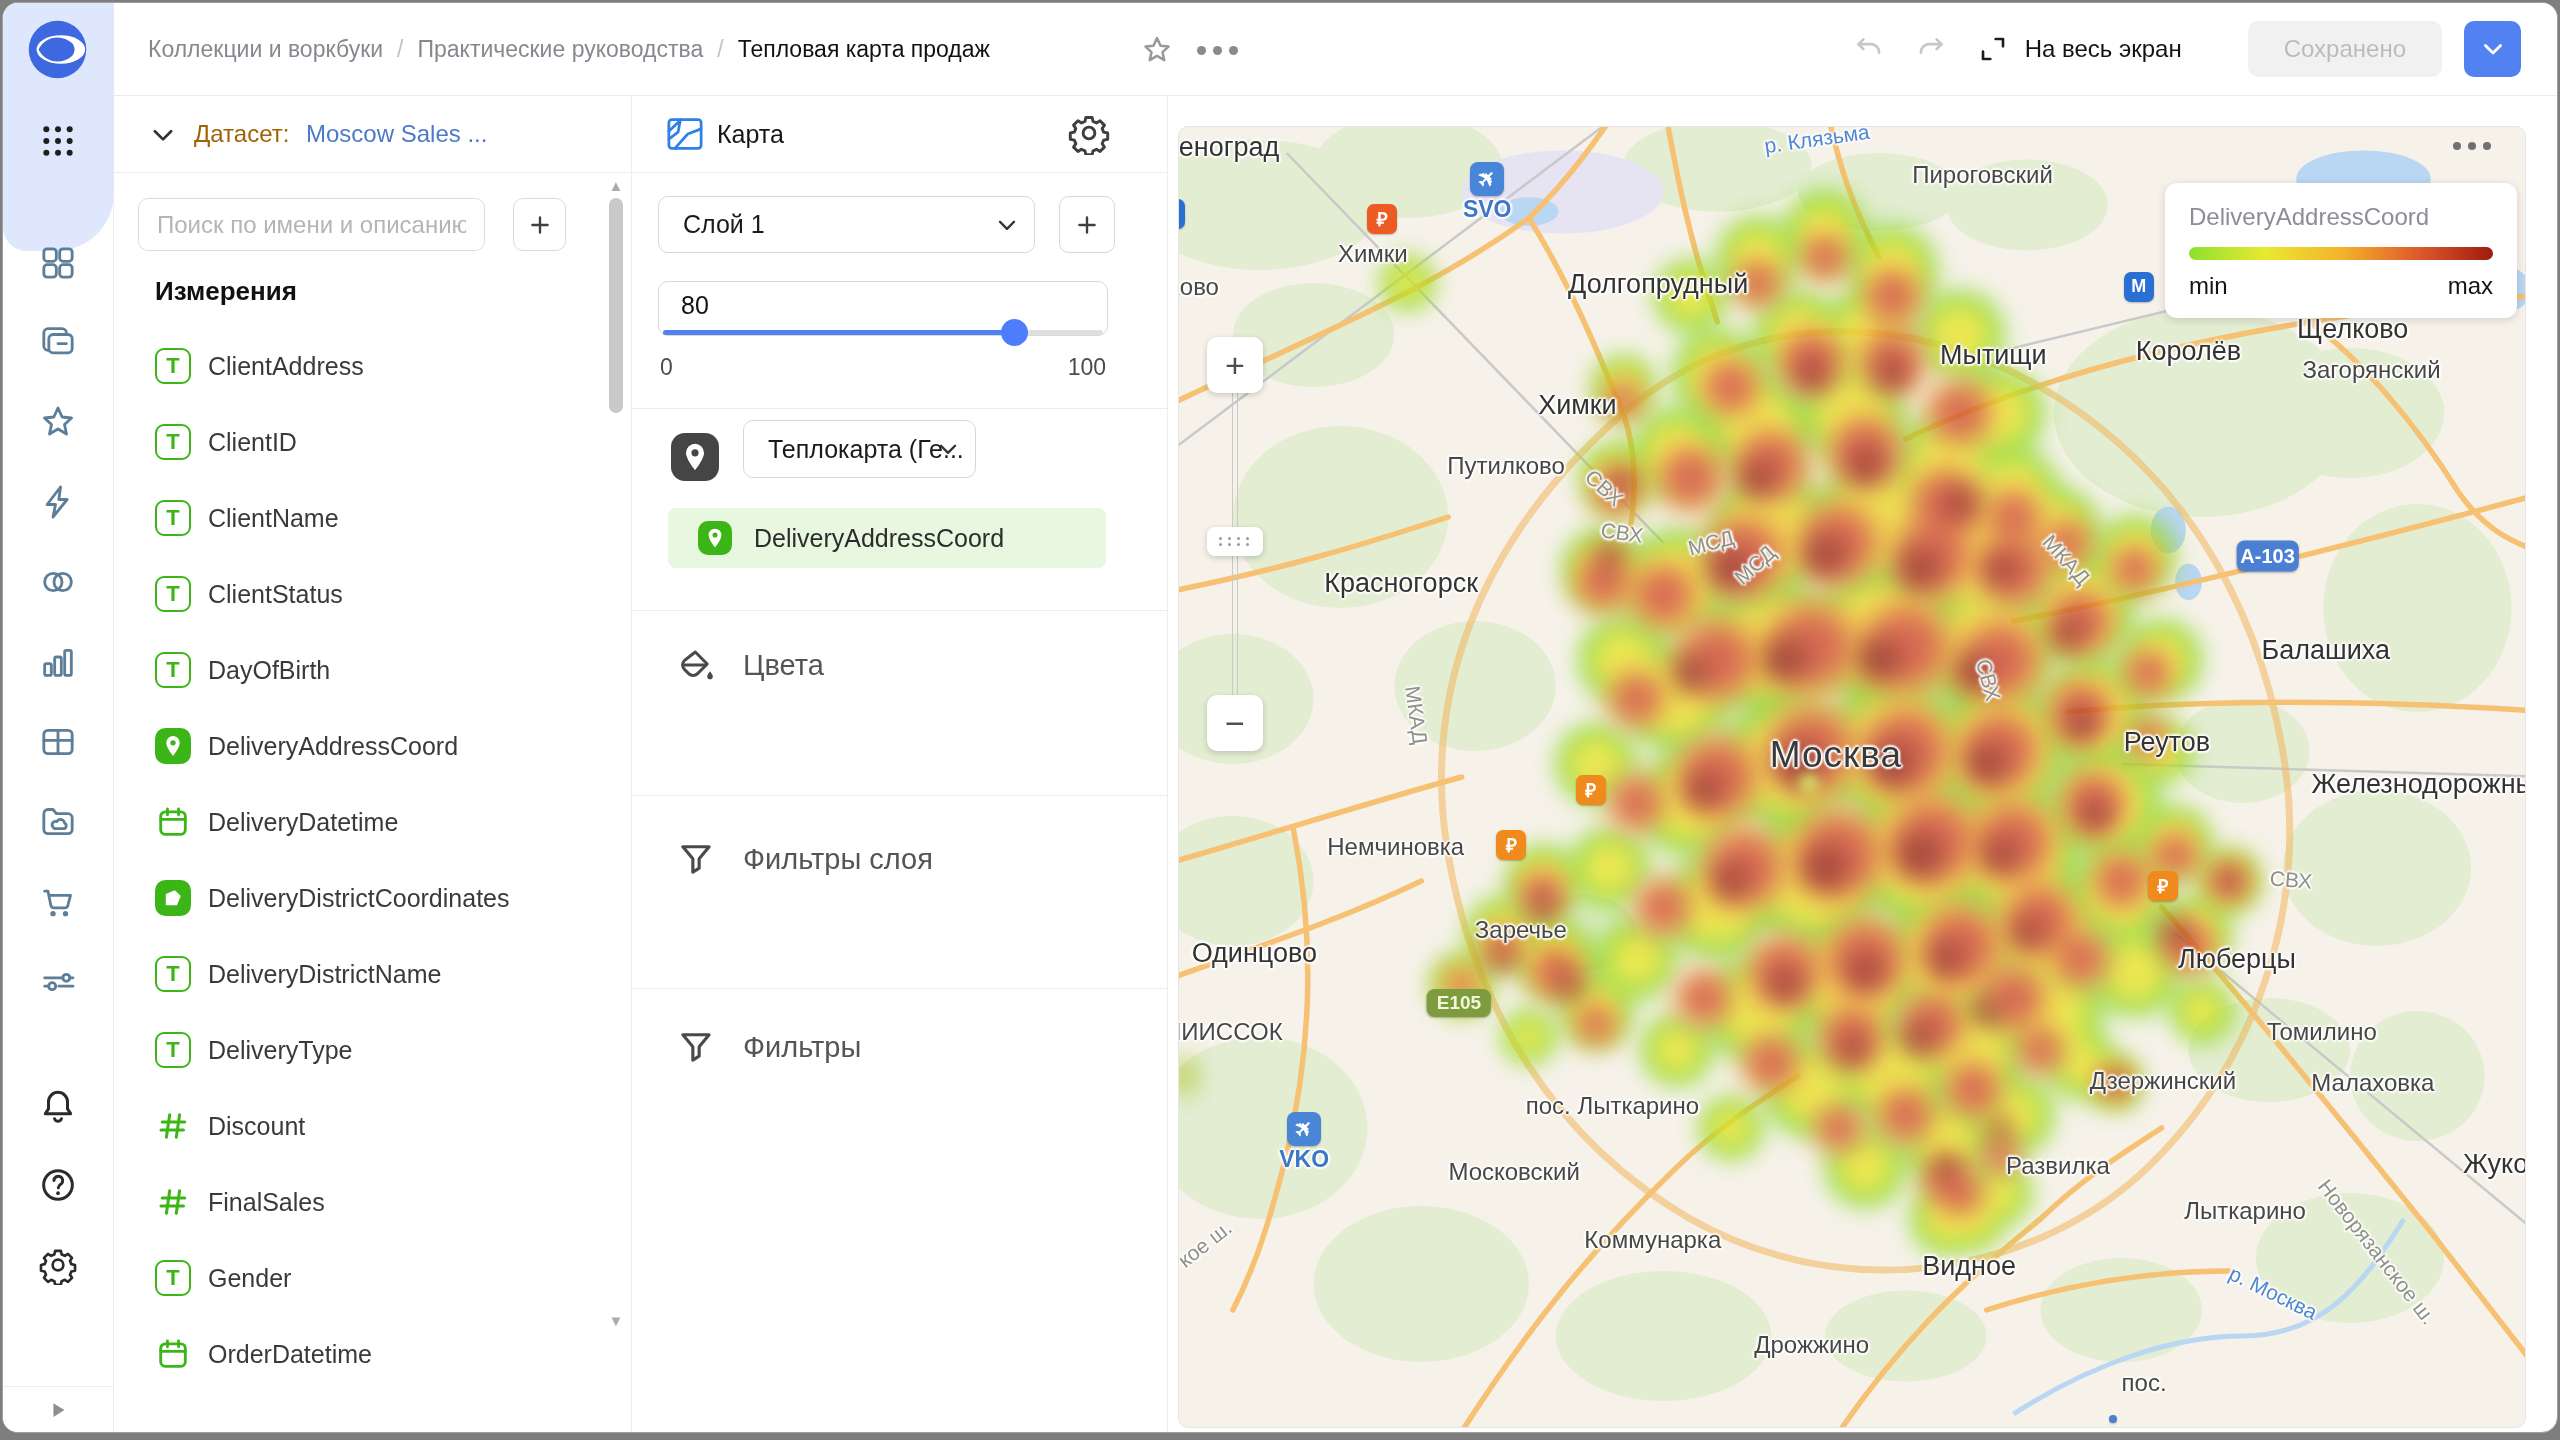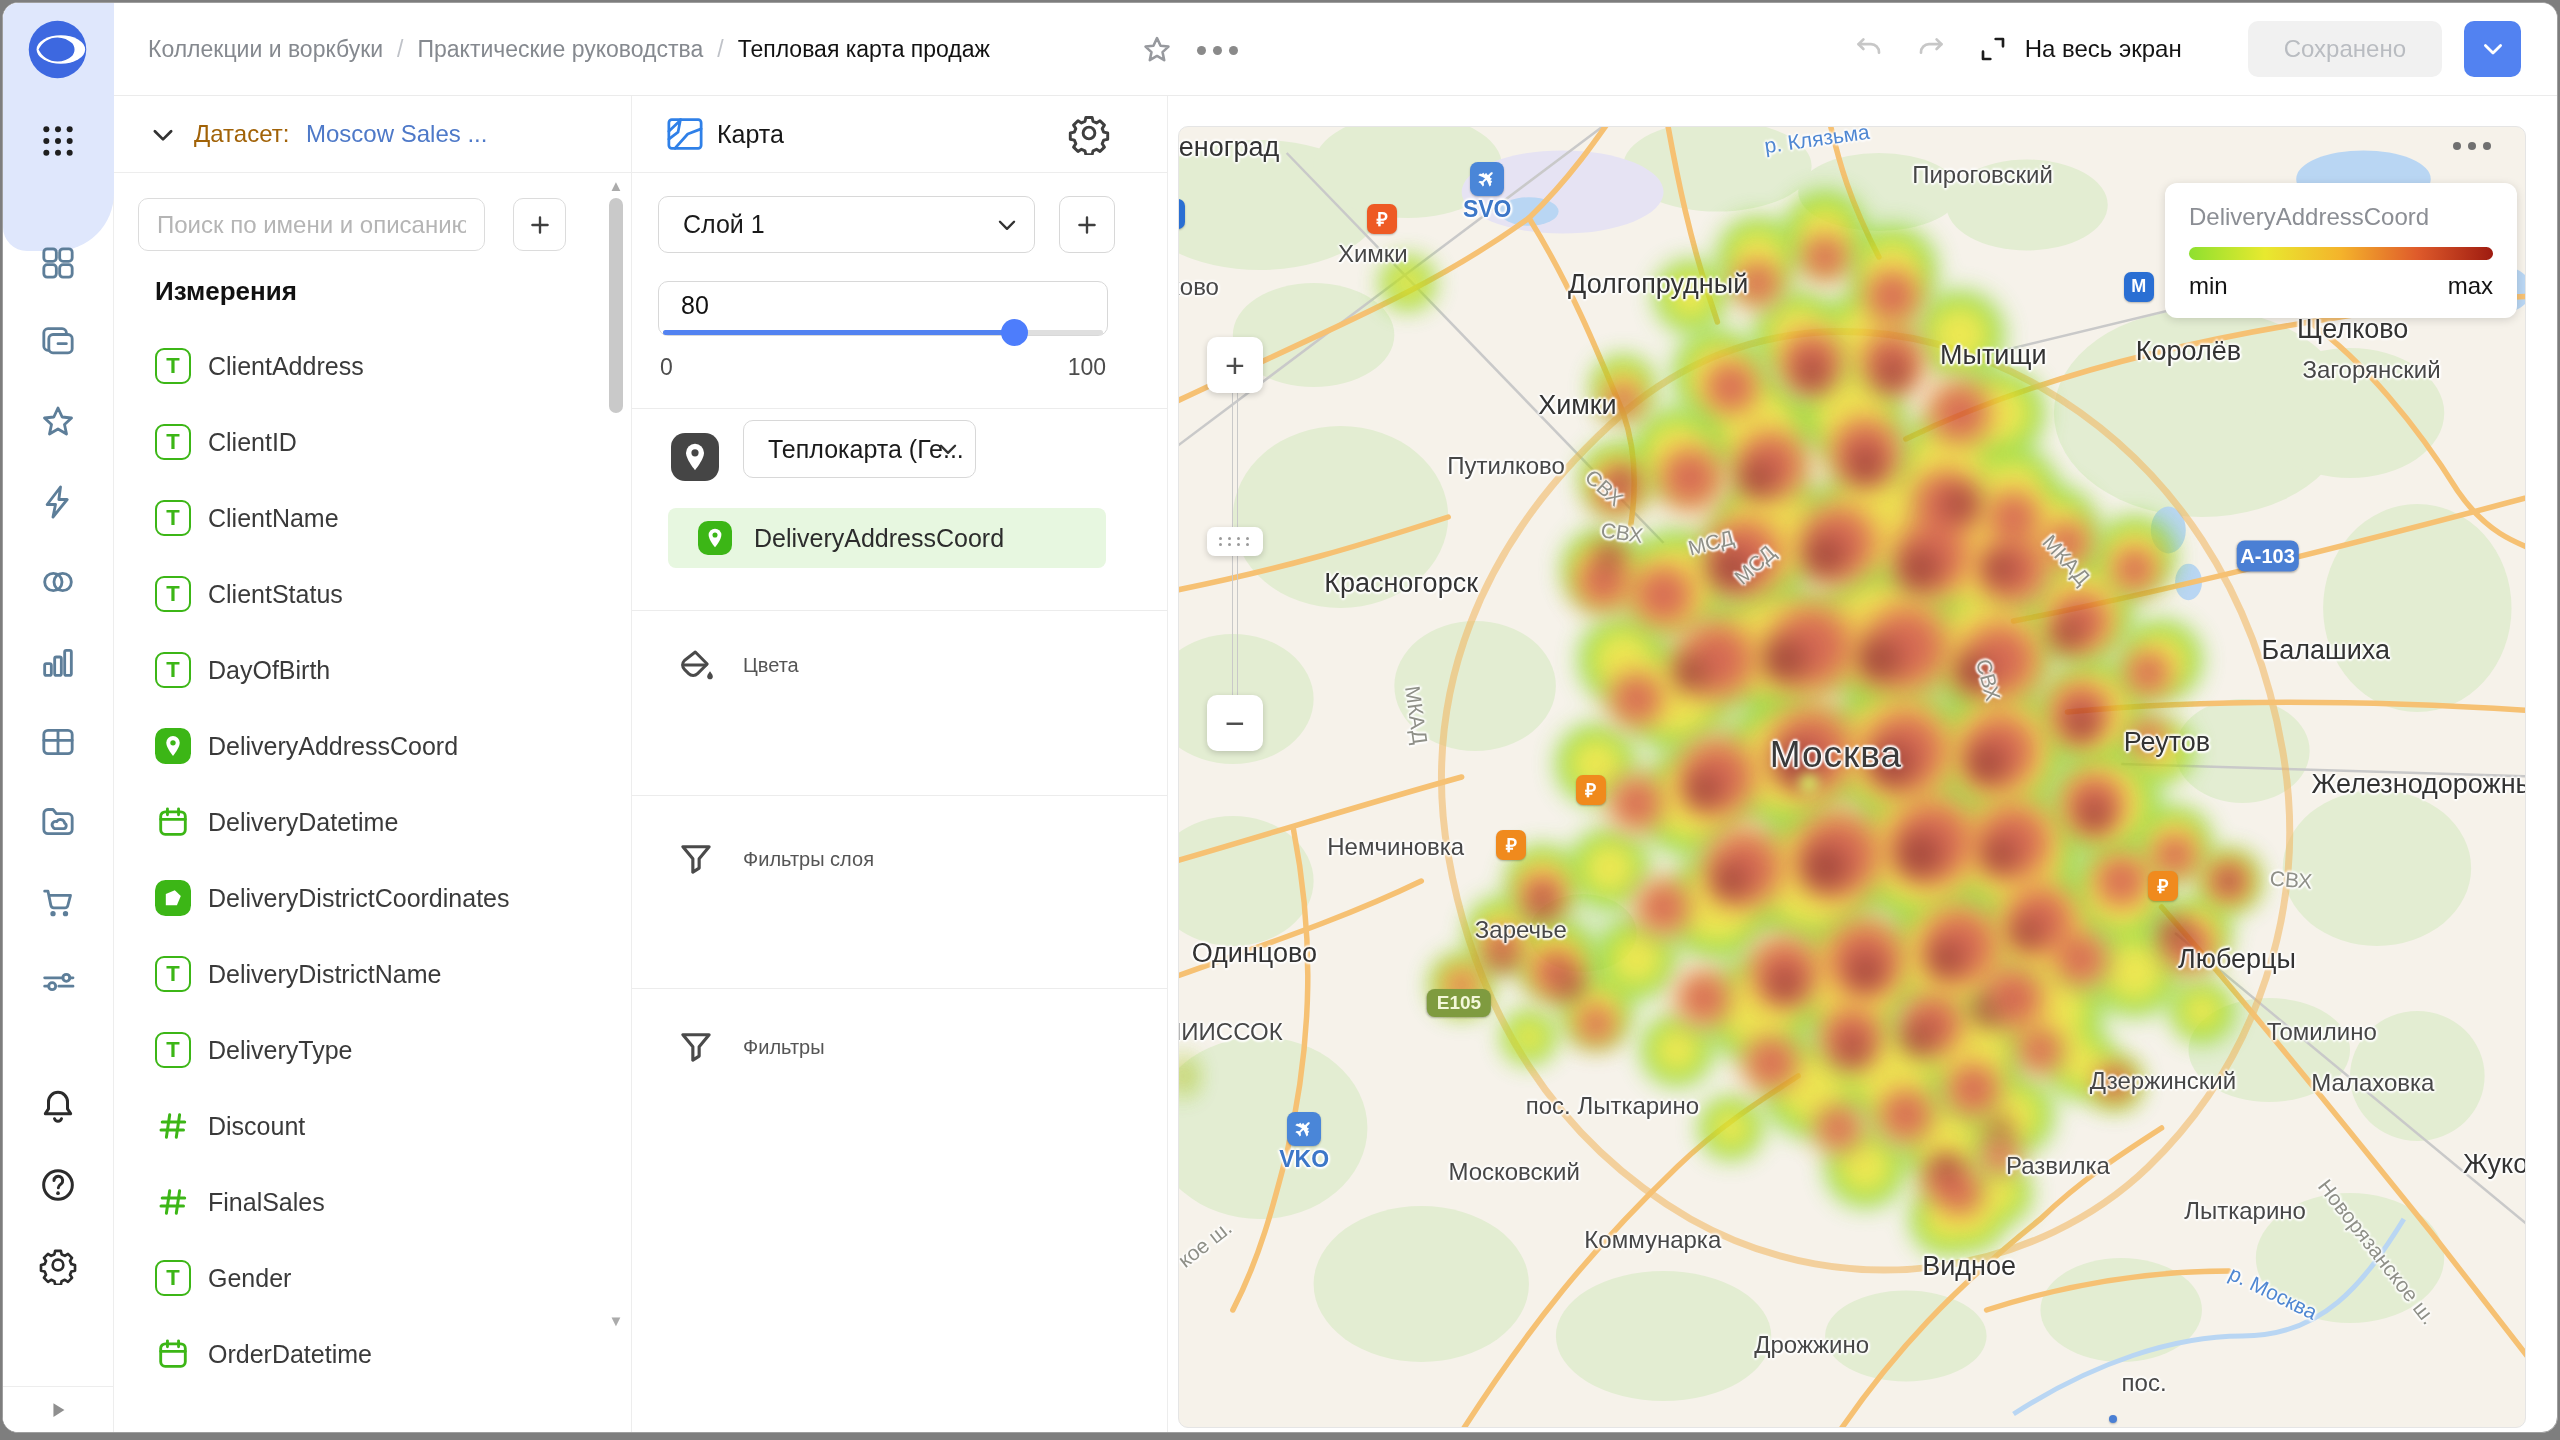--- a/index.html
+++ b/index.html
@@ -78,21 +78,21 @@
   .op-fill{position:absolute;left:0;top:0;bottom:0;width:80%;background:#5282f1;border-radius:3px;}
   .op-thumb{position:absolute;left:calc(80% - 14px);top:-11px;width:27px;height:27px;border-radius:50%;background:#4d7dfc;cursor:pointer;}
   .op-minmax{position:absolute;left:28px;top:258px;width:446px;display:flex;justify-content:space-between;font-size:23px;color:#4c4c4c;}
   .mp-geoicon{position:absolute;left:39px;top:337px;width:48px;height:48px;}
   .mp-geotype{left:111px;top:324px;width:233px;height:58px;}
   .chip{position:absolute;left:36px;top:412px;width:438px;height:60px;background:#e7f7e0;border-radius:8px;display:flex;align-items:center;padding-left:30px;gap:22px;cursor:grab;}
   .chip .ci{width:34px;height:34px;}
   .chip .ct{font-size:25px;color:#2c2c2c;}
   .mp-row{position:absolute;left:43px;display:flex;align-items:center;gap:26px;cursor:pointer;}
   .mp-row .ri{width:42px;height:42px;}
-  .mp-row .rl{font-size:20px;color:#555;}
+  .mp-row .rl{font-size:29px;color:#555;}
 
   
   .map{position:absolute;left:1175px;top:123px;width:1348px;height:1302px;border-radius:10px;overflow:hidden;background:#f6f2ea;border:1px solid #e5e5e5;}
   .map svg.base{position:absolute;inset:0;width:100%;height:100%;}
   .heatlayer{position:absolute;inset:0;pointer-events:none;}
   .ml{position:absolute;transform:translate(-50%,-50%);white-space:nowrap;color:#3c3c3c;
       text-shadow:-2px 0 2px #fff,2px 0 2px #fff,0 -2px 2px #fff,0 2px 2px #fff,1px 1px 2px #fff;}
   .ml.city{font-size:37px;font-weight:500;color:#3a3a3a;letter-spacing:1px;}
   .ml.town{font-size:27px;font-weight:500;color:#333;}
   .ml.place{font-size:24px;color:#474747;}

